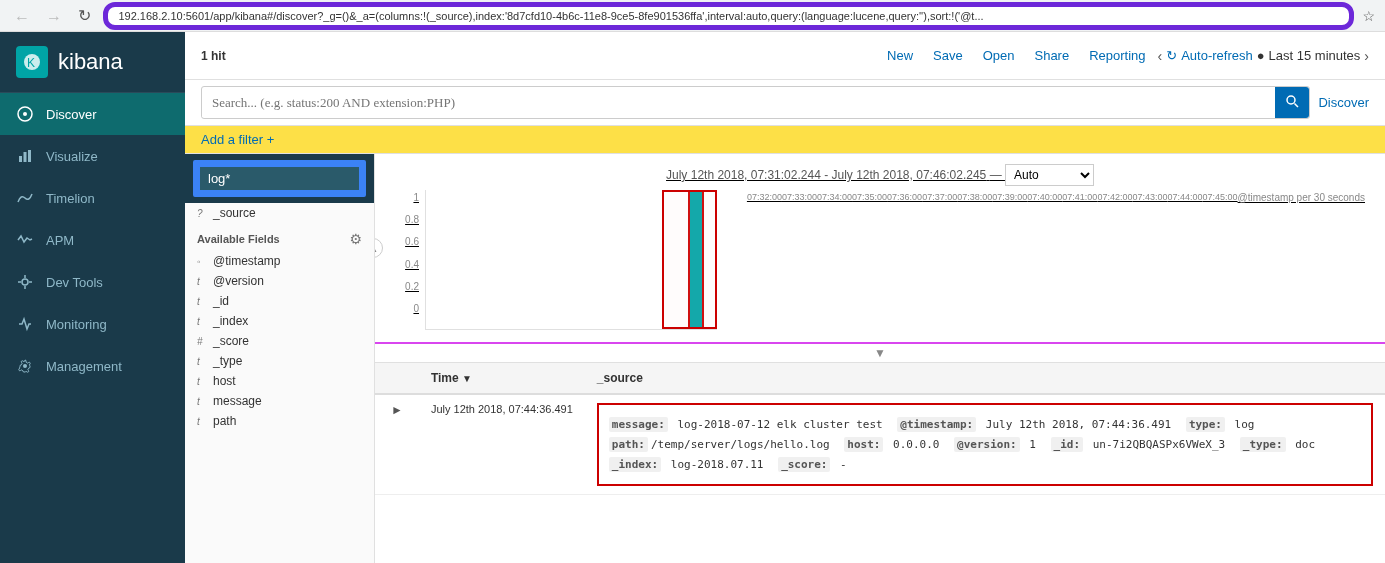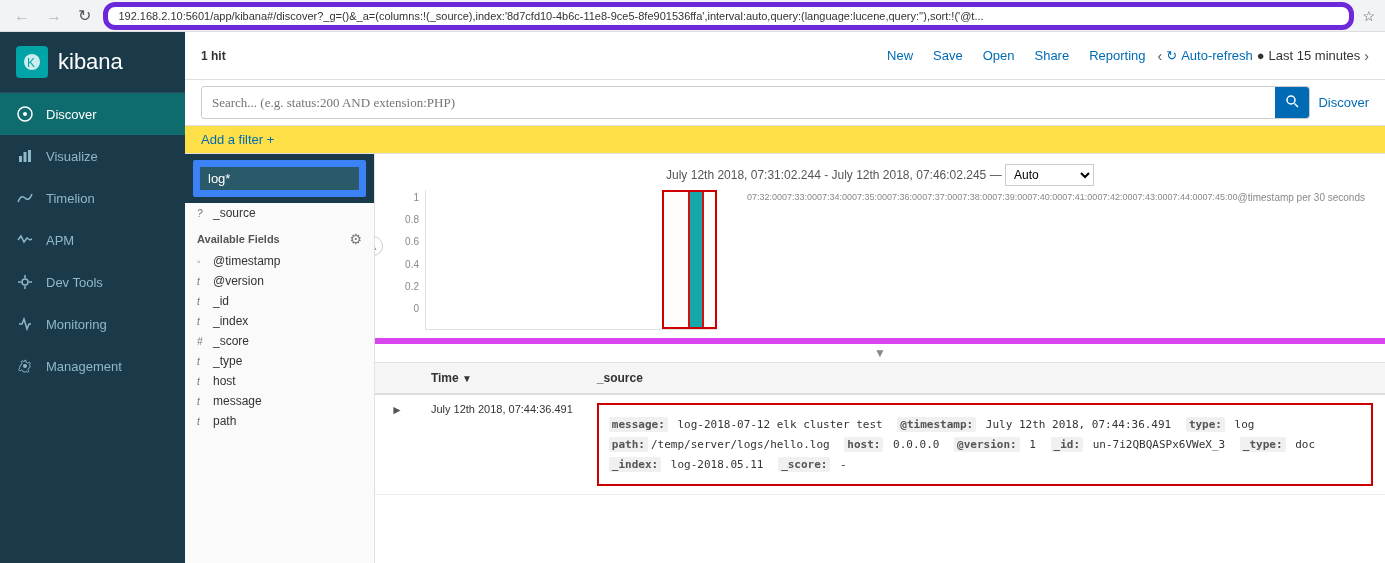--- a/index.html
+++ b/index.html
@@ -58,21 +58,21 @@
     .fields-section-title { padding: 8px 12px 4px; font-size: 11px; font-weight: 600; color: #555; display: flex; align-items: center; justify-content: space-between; }
     .field-item { display: flex; align-items: center; padding: 3px 12px; cursor: pointer; gap: 6px; }
     .field-type { font-size: 10px; color: #777; min-width: 10px; font-style: italic; }
     .field-name { font-size: 12px; color: #333; }
     .index-input { width: 100%; background: #2a5a6a; border: 7px solid #3b82f6; color: white; padding: 4px 8px; font-size: 13px; border-radius: 2px; }
 
     
     .results-panel { flex: 1; display: flex; flex-direction: column; overflow: hidden; }
 
     
-    .chart-area { padding: 10px 20px; border-bottom: 6px solid #d946ef; flex-shrink: 0; position: relative; height: 190px; }
+    .chart-area { padding: 10px 20px; border-bottom: 2px solid #d946ef; flex-shrink: 0; position: relative; height: 190px; text-decoration: underline; }
     .chart-header { text-align: center; font-size: 12px; color: #555; margin-bottom: 4px; }
     .chart-inner { display: flex; height: 140px; position: relative; }
     .chart-y-axis { display: flex; flex-direction: column; justify-content: space-between; align-items: flex-end; padding-right: 6px; font-size: 10px; color: #888; width: 30px; padding-top: 2px; padding-bottom: 16px; }
     .chart-plot { flex: 1; position: relative; border-left: 1px solid #e0e0e0; border-bottom: 1px solid #e0e0e0; }
     .chart-bars { display: flex; align-items: flex-end; height: 100%; padding: 0 2px; gap: 0; }
     .chart-bar { flex: 1; background: transparent; min-width: 2px; }
     .chart-bar.has-data { background: #00a4a6; }
     .chart-bar.highlighted { border: 2px solid #c00; background: #00a4a6; }
     .chart-x-axis { display: flex; justify-content: space-between; font-size: 9px; color: #888; margin-top: 2px; padding-left: 30px; }
     .chart-label { font-size: 10px; color: #888; text-align: center; margin-top: 2px; }
@@ -395,21 +395,21 @@
 
                   <div class="source-box">
                     <span class="source-key">message:</span><span class="source-val"> log-2018-07-12 elk cluster test </span>
                     <span class="source-key">@timestamp:</span><span class="source-val"> July 12th 2018, 07:44:36.491 </span>
                     <span class="source-key">type:</span><span class="source-val"> log </span>
                     <span class="source-key">path:</span><span class="source-val">/temp/server/logs/hello.log </span>
                     <span class="source-key">host:</span><span class="source-val"> 0.0.0.0 </span>
                     <span class="source-key">@version:</span><span class="source-val"> 1 </span>
                     <span class="source-key">_id:</span><span class="source-val"> un-7i2QBQASPx6VWeX_3 </span>
                     <span class="source-key">_type:</span><span class="source-val"> doc</span><br>
-                    <span class="source-key">_index:</span><span class="source-val"> log-2018.05.11 </span>
+                    <span class="source-key">_index:</span><span class="source-val"> log-2018.07.11 </span>
                     <span class="source-key">_score:</span><span class="source-val"> -</span>
                   </div>
                 </td>
               </tr>
             </tbody>
           </table>
         </div>
       </div>
     </div>
   </div>

